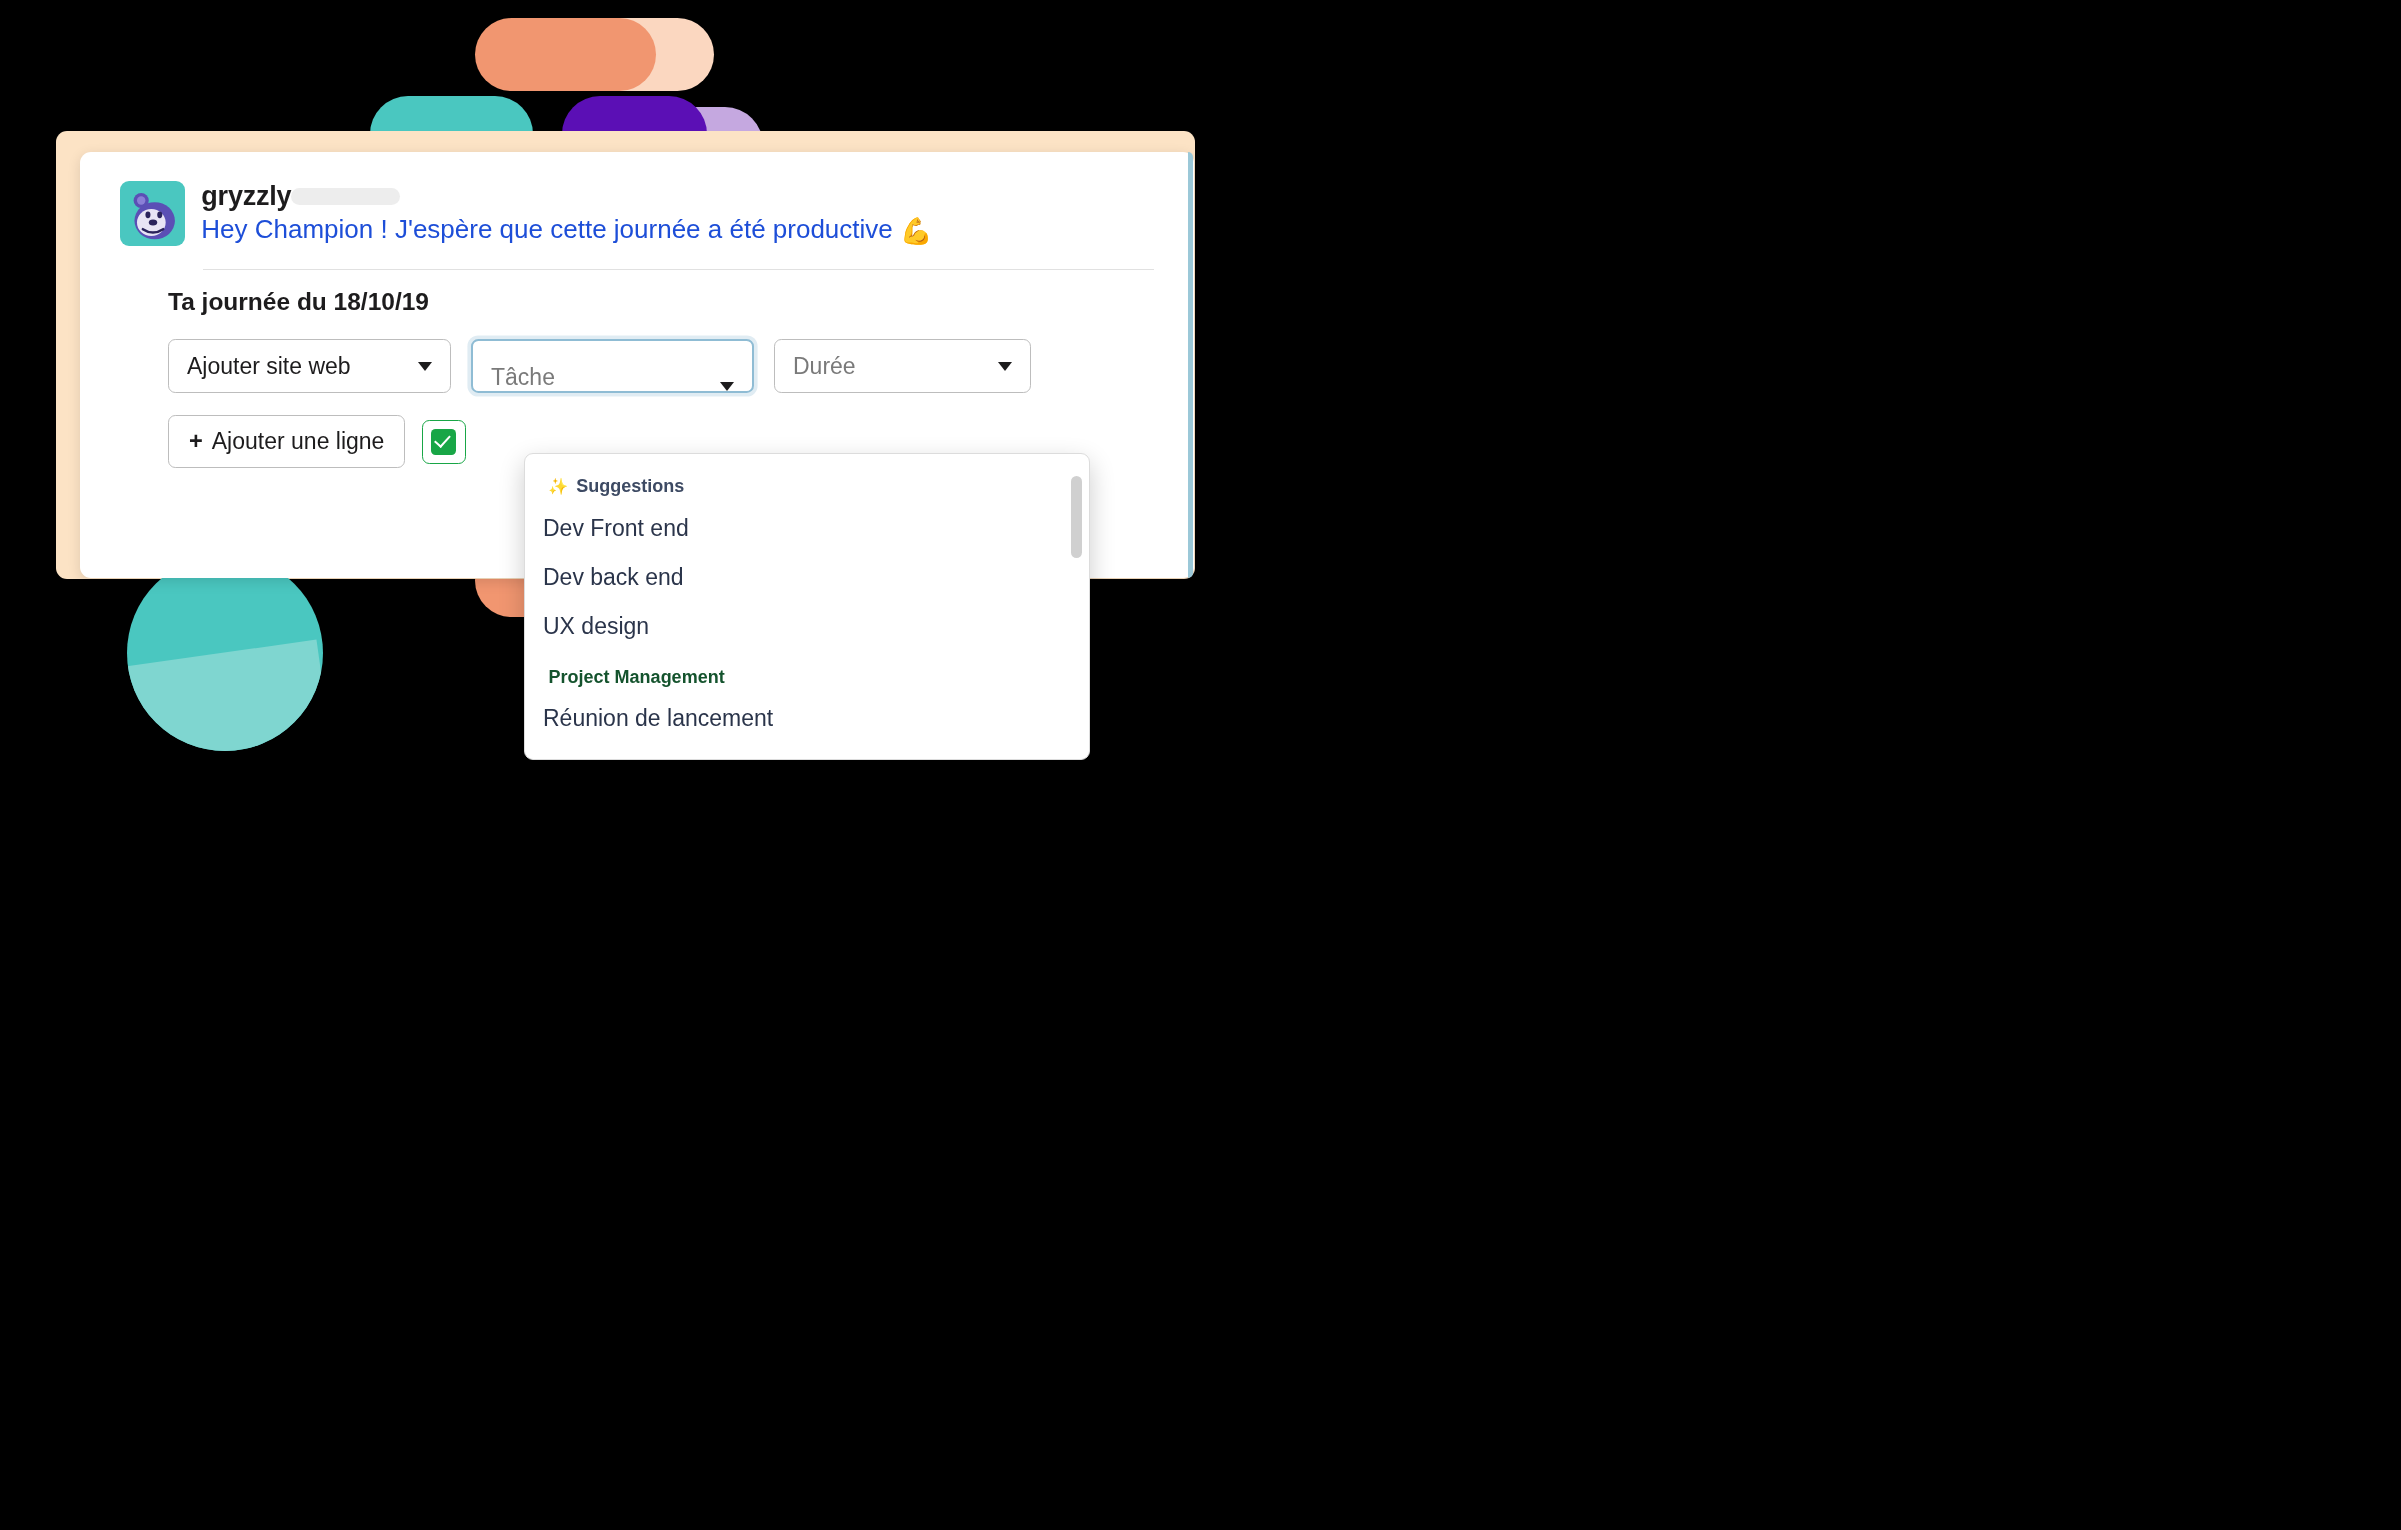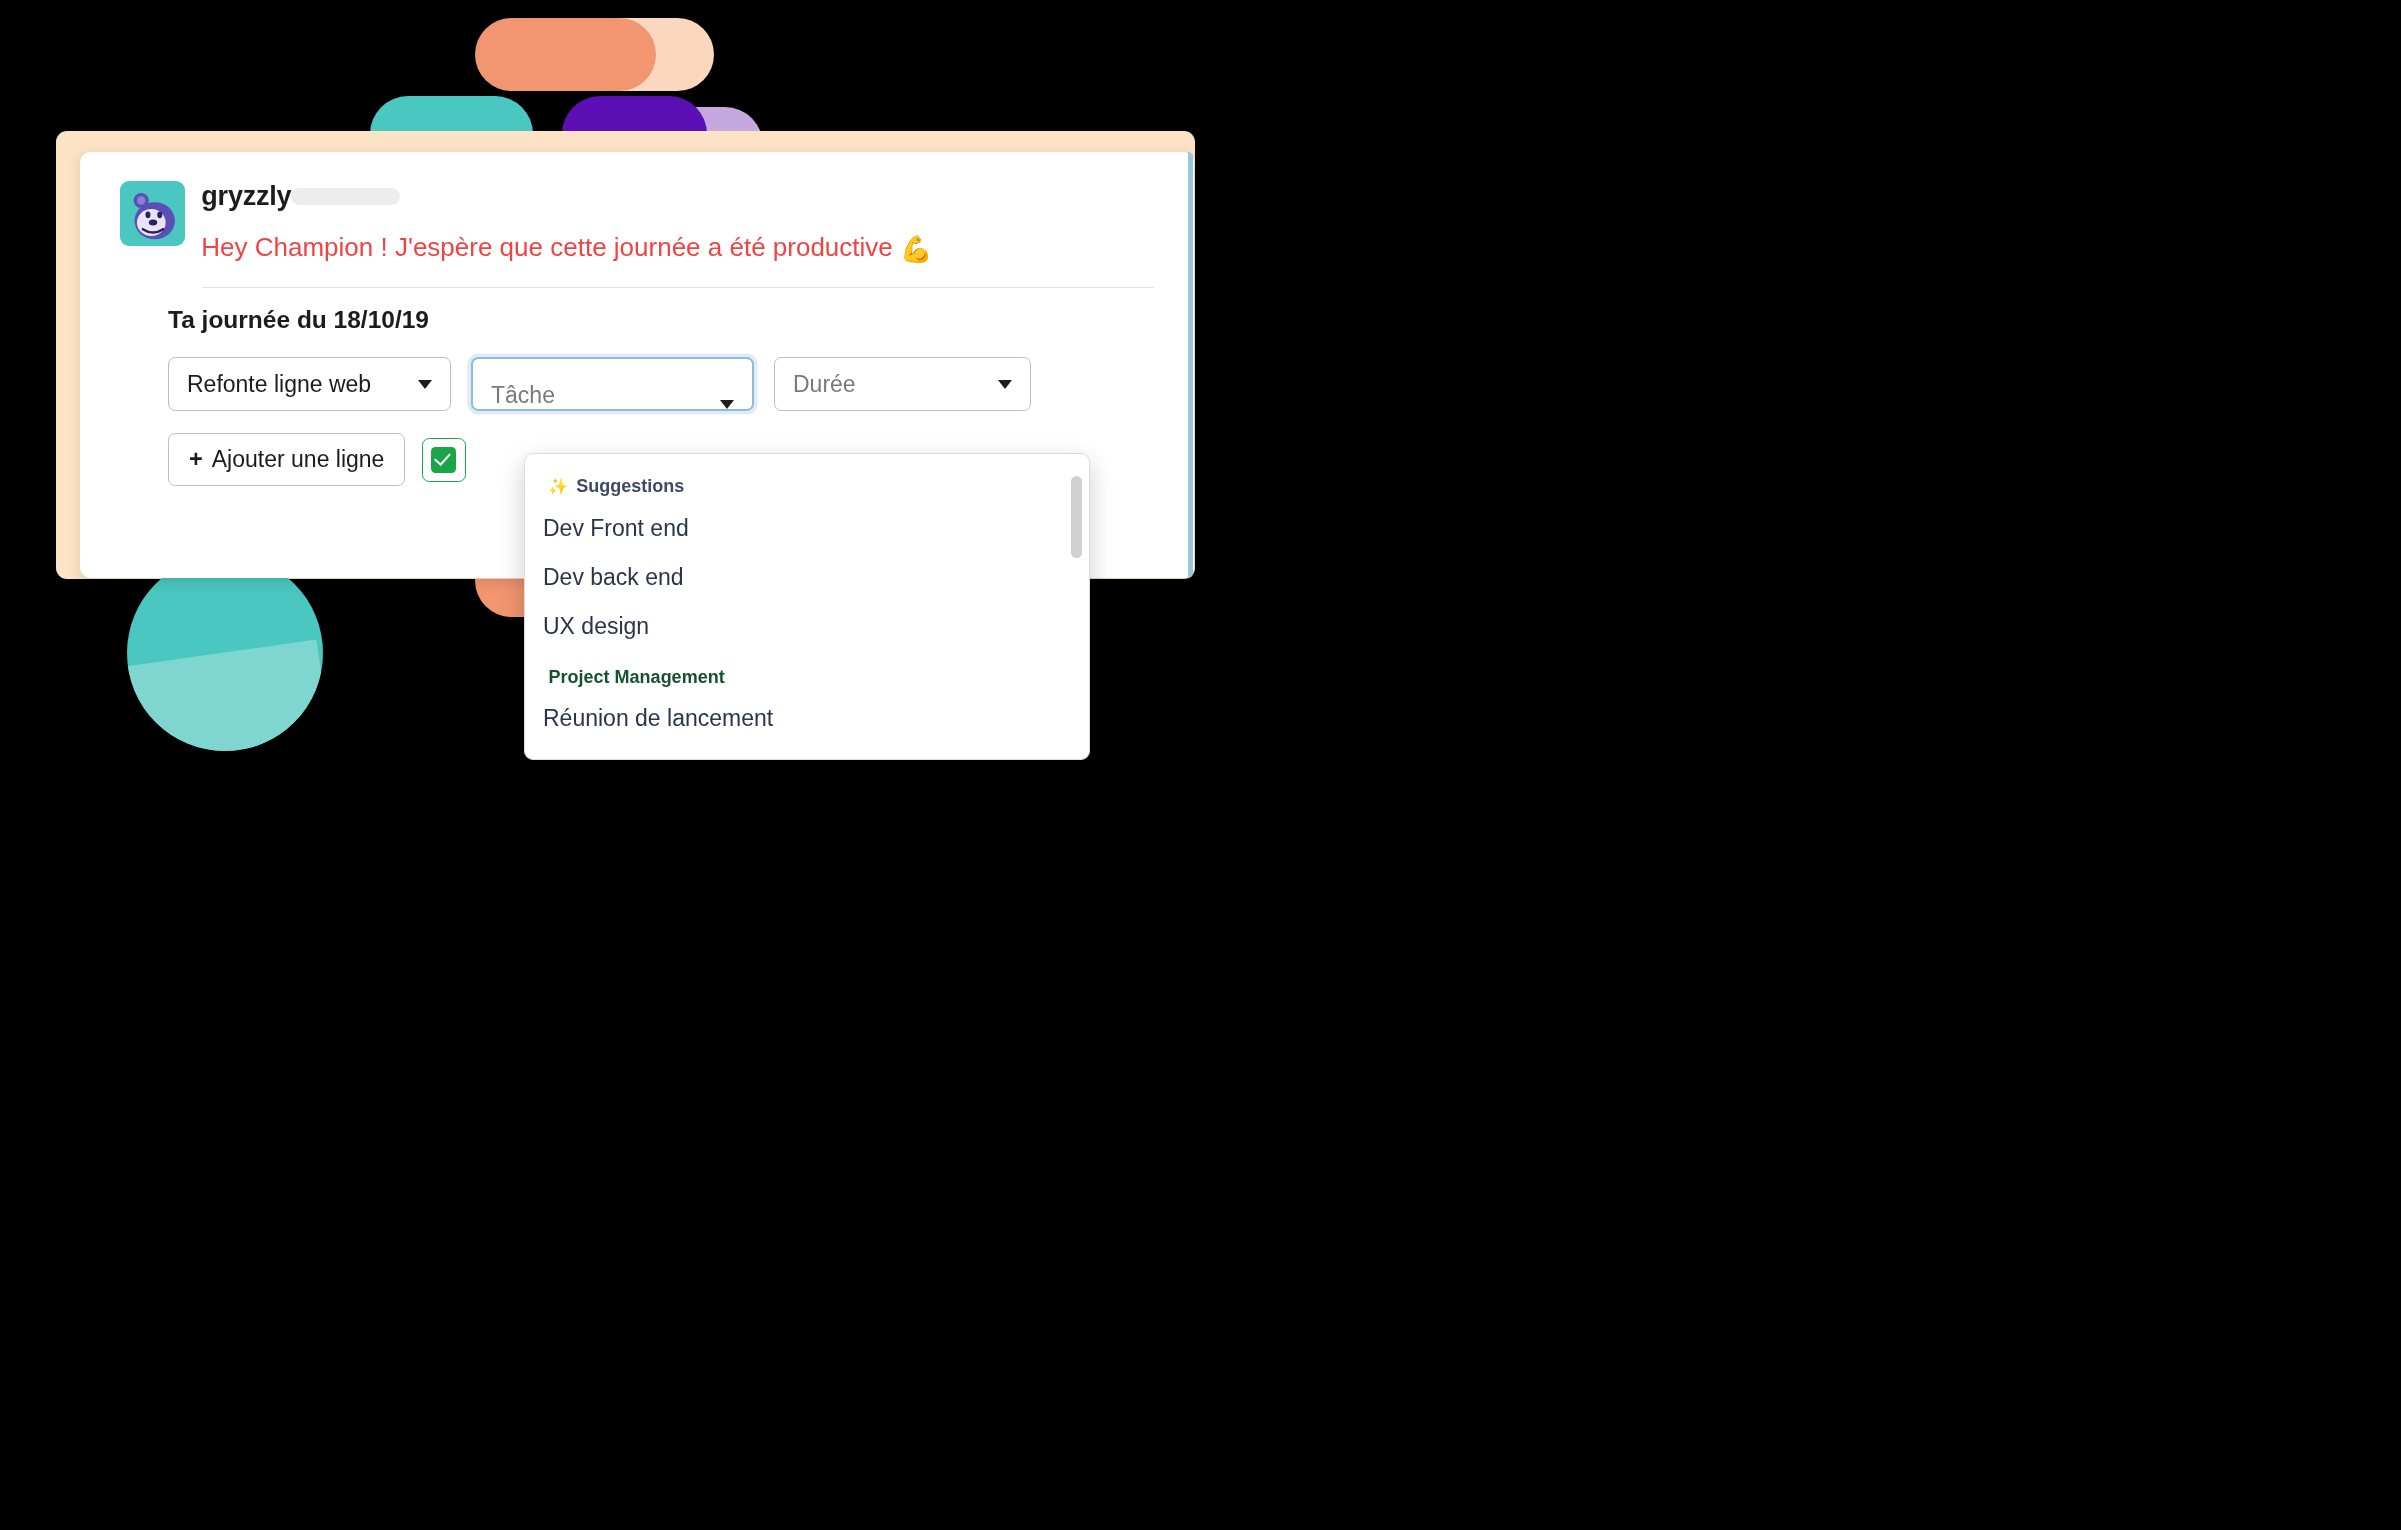--- a/index.html
+++ b/index.html
@@ -68,21 +68,21 @@
       border-radius: 9px;
       background: #4ac7c0;
       display: flex; align-items: center; justify-content: center;
       flex-shrink: 0;
     }
     .avatar svg { width: 54px; height: 54px; }
     .header-text { flex: 1; }
     .name-row { display: flex; align-items: center; gap: 0; }
     .bot-name { font-weight: 800; font-size: 27px; color: #1d1c1d; letter-spacing: -0.2px; }
     .name-pill { width: 109px; height: 16.3px; background: #ededed; border-radius: 9px; }
-    .greeting { font-size: 26px; color: #ef4444; margin-top: 18px; line-height: 1.35; }
+    .greeting { font-size: 26px; color: #1d4ed8; margin-top: 0; line-height: 1.35; }
     .emoji { font-size: 26px; vertical-align: -1.8px; }
     
     .divider { margin: 20px 0 18px 83px; height: 0.9px; background: #e1e1e1; }
     
     .body { margin-left: 48px; }
     .subtitle { font-size: 24.5px; font-weight: 800; color: #1d1c1d; }
     
     .selects-row { display: flex; gap: 20px; margin-top: 23.6px; }
     .dropdown {
       height: 54px;
@@ -232,21 +232,21 @@
       </div>
     </div>
 
     <div class="divider"></div>
 
     <div class="body">
       <div class="subtitle">Ta journée du 18/10/19</div>
 
       <div class="selects-row">
         <div class="dropdown dd-project">
-          <span>Refonte ligne web</span>
+          <span>Ajouter site web</span>
           <span class="caret"></span>
         </div>
         <div class="dropdown dd-task placeholder">
           <span>Tâche</span>
           <span class="caret"></span>
         </div>
         <div class="dropdown dd-duration placeholder">
           <span>Durée</span>
           <span class="caret"></span>
         </div>

